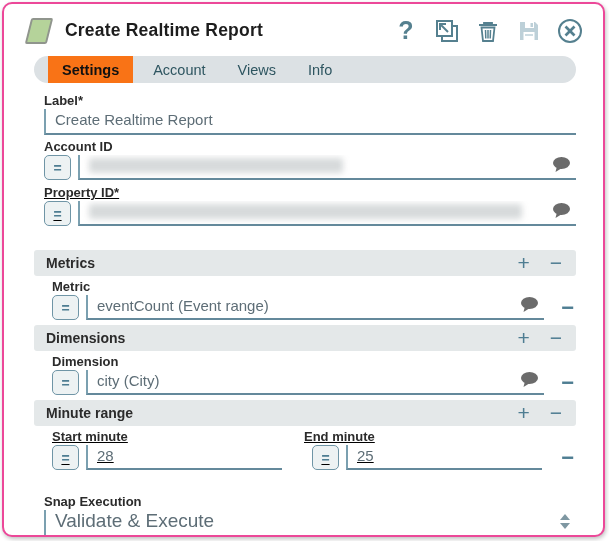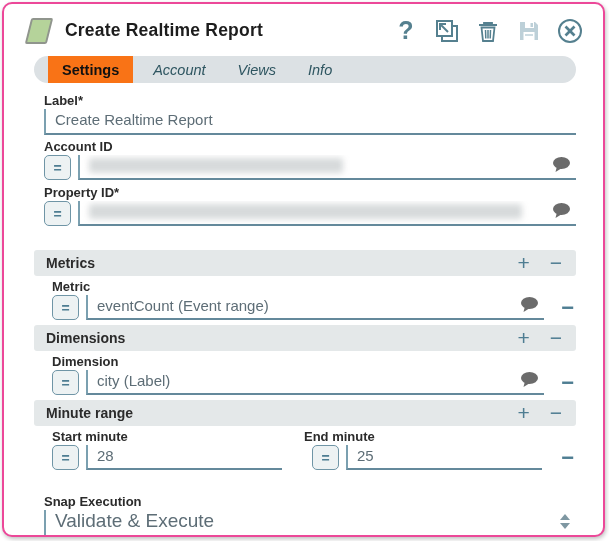--- a/index.html
+++ b/index.html
@@ -20,40 +20,40 @@
   .hicon { width:26px; height:26px; display:flex; align-items:center; justify-content:center; cursor:pointer; }
   .help-glyph { font-size:25px; font-weight:800; color:#55808f; line-height:1; }
   
   .tabbar {
     margin:6px 27px 0 30px; height:27px; background:#dce1e4; border-radius:14px;
     display:flex; align-items:stretch; overflow:hidden; font-size:14.5px;
   }
   .tabcap { width:14px; flex:0 0 auto; }
   .tab { display:flex; align-items:center; padding:0 12px; color:#2e5560; cursor:pointer; }
   .tab.active { background:#f97316; color:#111; font-weight:bold; padding:0 14px; }
-  .tab:not(.active) { margin-left:8px;font-style:italic; }
+  .tab:not(.active) { margin-left:8px; }
   
   .form { padding:10px 27px 0 30px; }
   .flabel { font-size:13px; font-weight:600; color:#2b2b2b; height:16px; margin-left:10px; }
   .rowlabel { margin-left:18px; }
   .frow { display:flex; align-items:flex-end; position:relative; margin-left:10px; }
   .rowindent { margin-left:18px; }
   .eq {
     width:27px; height:25px; margin-right:7px; background:#edf2f3;
     border:1.5px solid #6f95a6; border-radius:5px; color:#4e7d92;
     font-size:14px; font-weight:bold; cursor:pointer; flex:0 0 auto;
     font-family:"Liberation Sans", sans-serif;
   }
   .finput {
     flex:1; height:25px; border-left:2px solid #7ba0b0; border-bottom:2px solid #64899b;
     display:flex; align-items:center; padding:0 26px 3px 9px;
     font-size:15px; color:#5d6d76; white-space:nowrap; overflow:hidden; cursor:text;
   }
   .plain .finput { height:26px; }
-  .g1 { margin-bottom:4px; } .g2 { margin-bottom:5px; } .g3 { margin-bottom:24px; }
+  .g1 { margin-bottom:4px; } .g2 { margin-bottom:5px; } .g3 { margin-bottom:24px;text-decoration:underline; }
   .bubble { position:absolute; right:5px; bottom:7px; cursor:pointer; line-height:0; }
   .hasminus .finput { margin-right:32px; }
   .hasminus .bubble { right:37px; }
   .row-minus {
     position:absolute; right:2px; bottom:2px; color:#4e7d92; font-size:22px;
     font-weight:600; line-height:20px; cursor:pointer;
   }
   .redacted { height:15px; width:55%; background:#d7dadb; border-radius:2px; filter:blur(3px); }
   .redacted.wide { width:94%; }
   
@@ -213,21 +213,21 @@
       <span class="stitle">Dimensions</span>
       <span class="sctrls">
         <span class="sctrl">+</span>
         <span class="sctrl">−</span>
       </span>
     </div>
     <div class="g2">
       <div class="flabel rowlabel">Dimension</div>
       <div class="frow rowindent hasminus">
         <button class="eq">=</button>
-        <div class="finput">city (Label)</div>
+        <div class="finput">city (City)</div>
         <span class="bubble">
           <svg width="19" height="17" viewBox="0 0 19 17">
             <ellipse cx="9.5" cy="7" rx="8.5" ry="6" fill="#6b6b6b"></ellipse>
             <path d="M5 10 L3.5 16 L10 12 Z" fill="#6b6b6b"></path>
           </svg>
         </span>
         <span class="row-minus">−</span>
       </div>
     </div>
 

